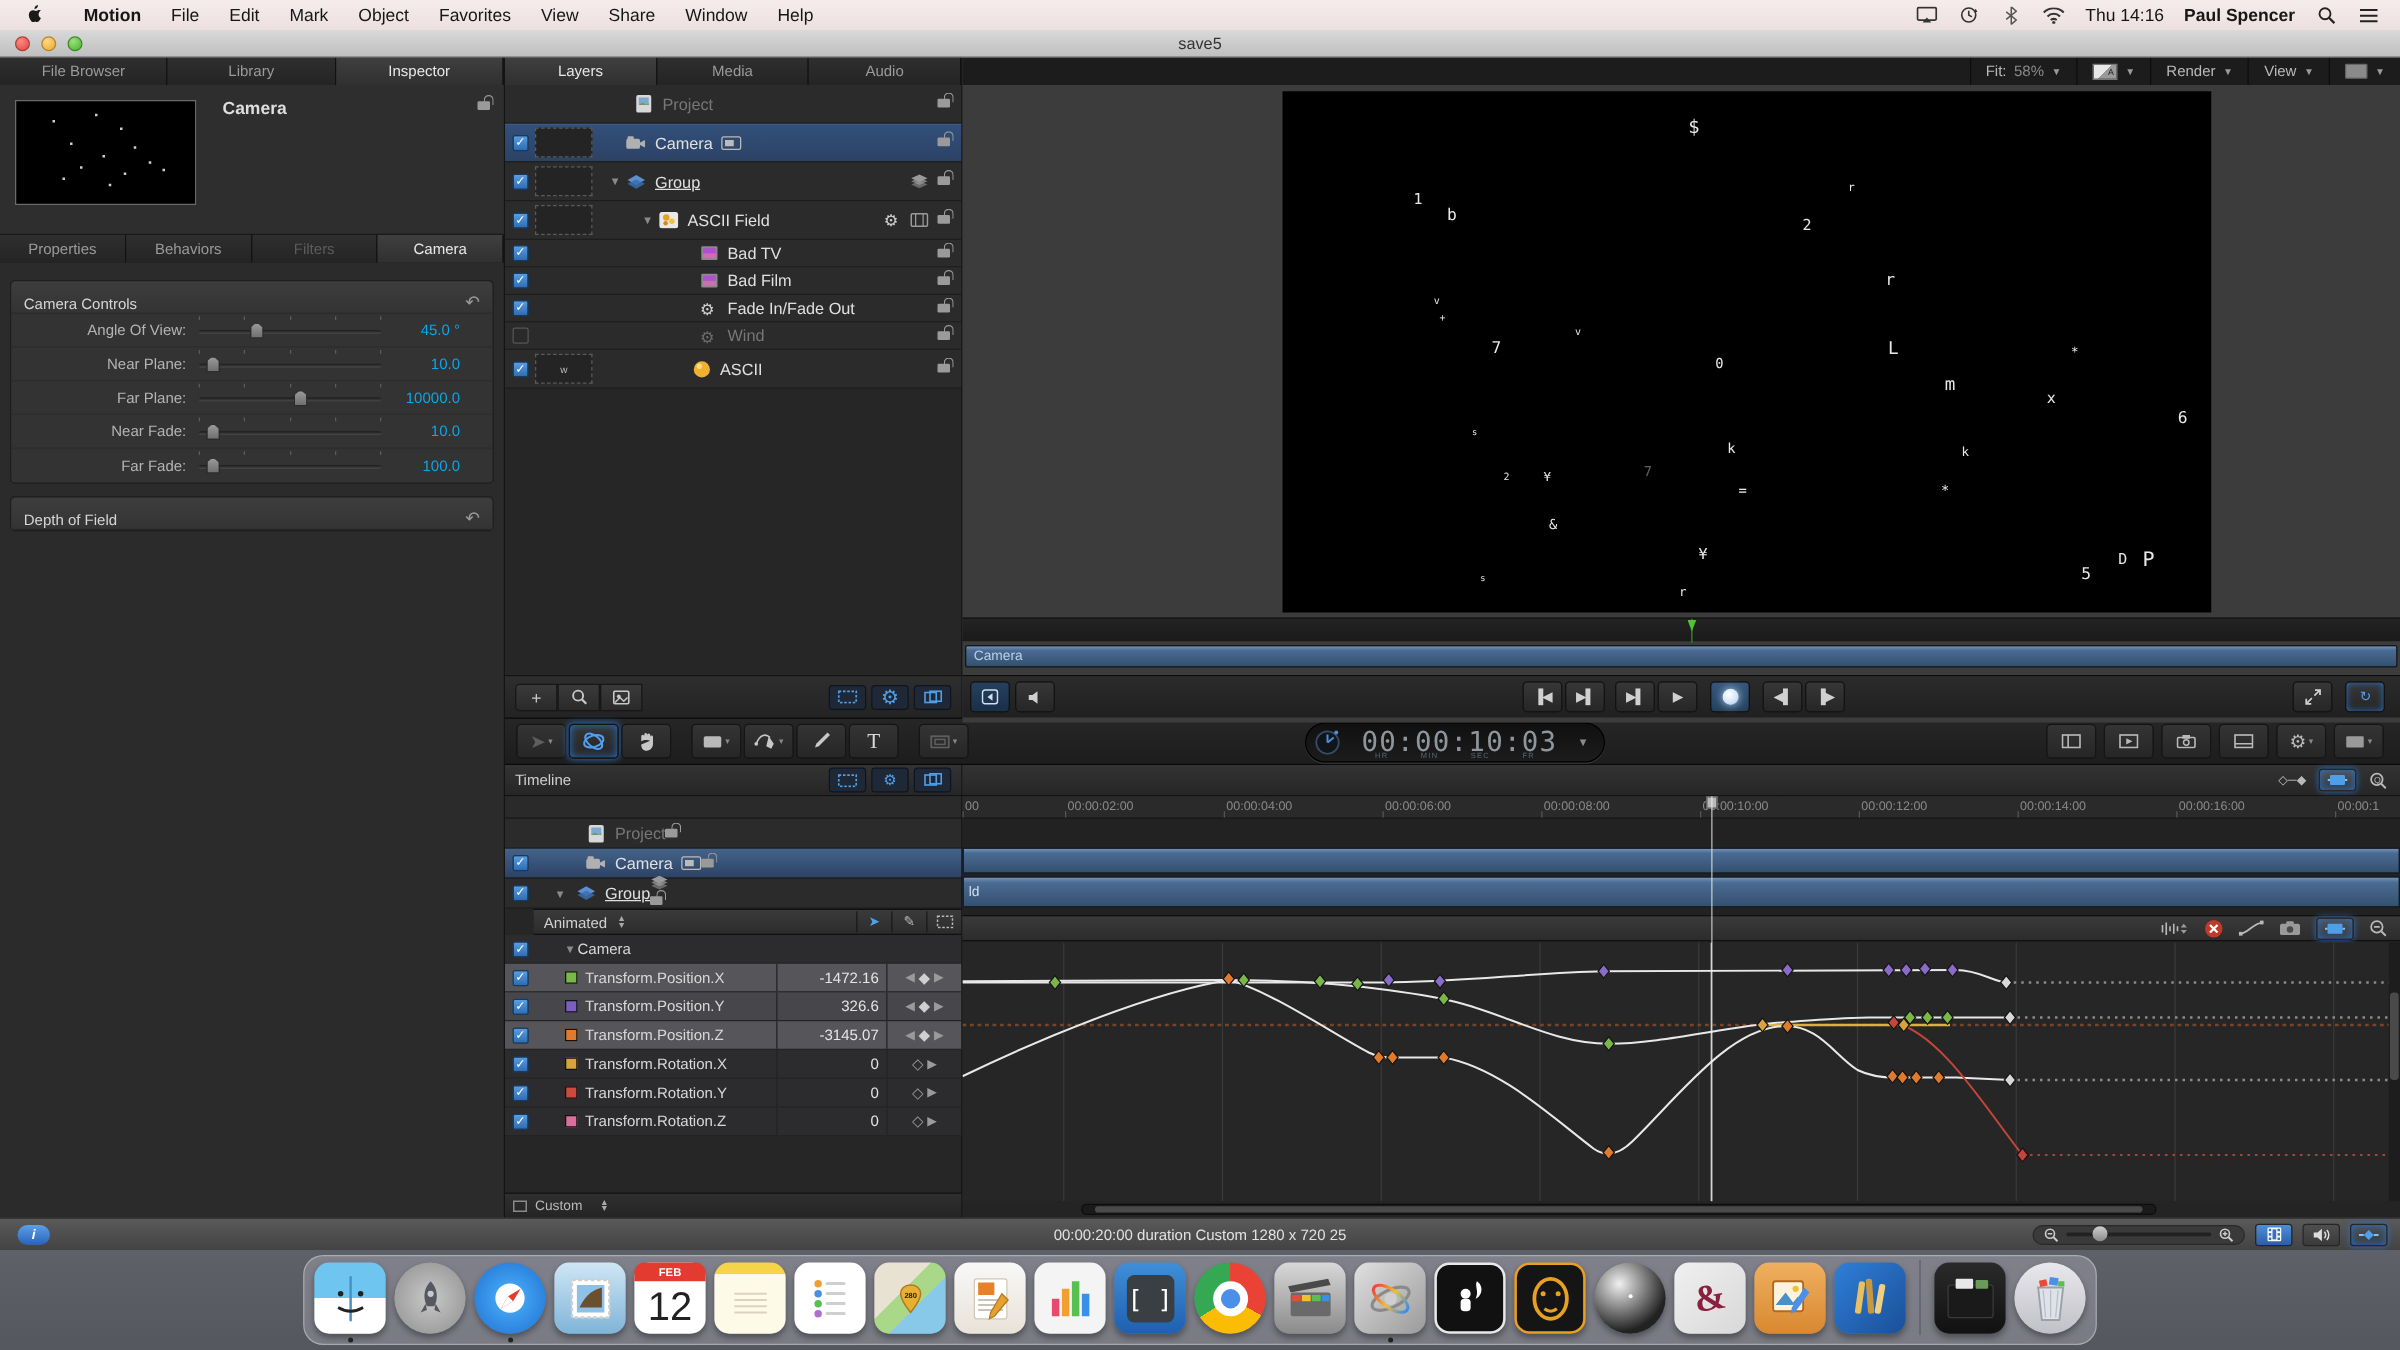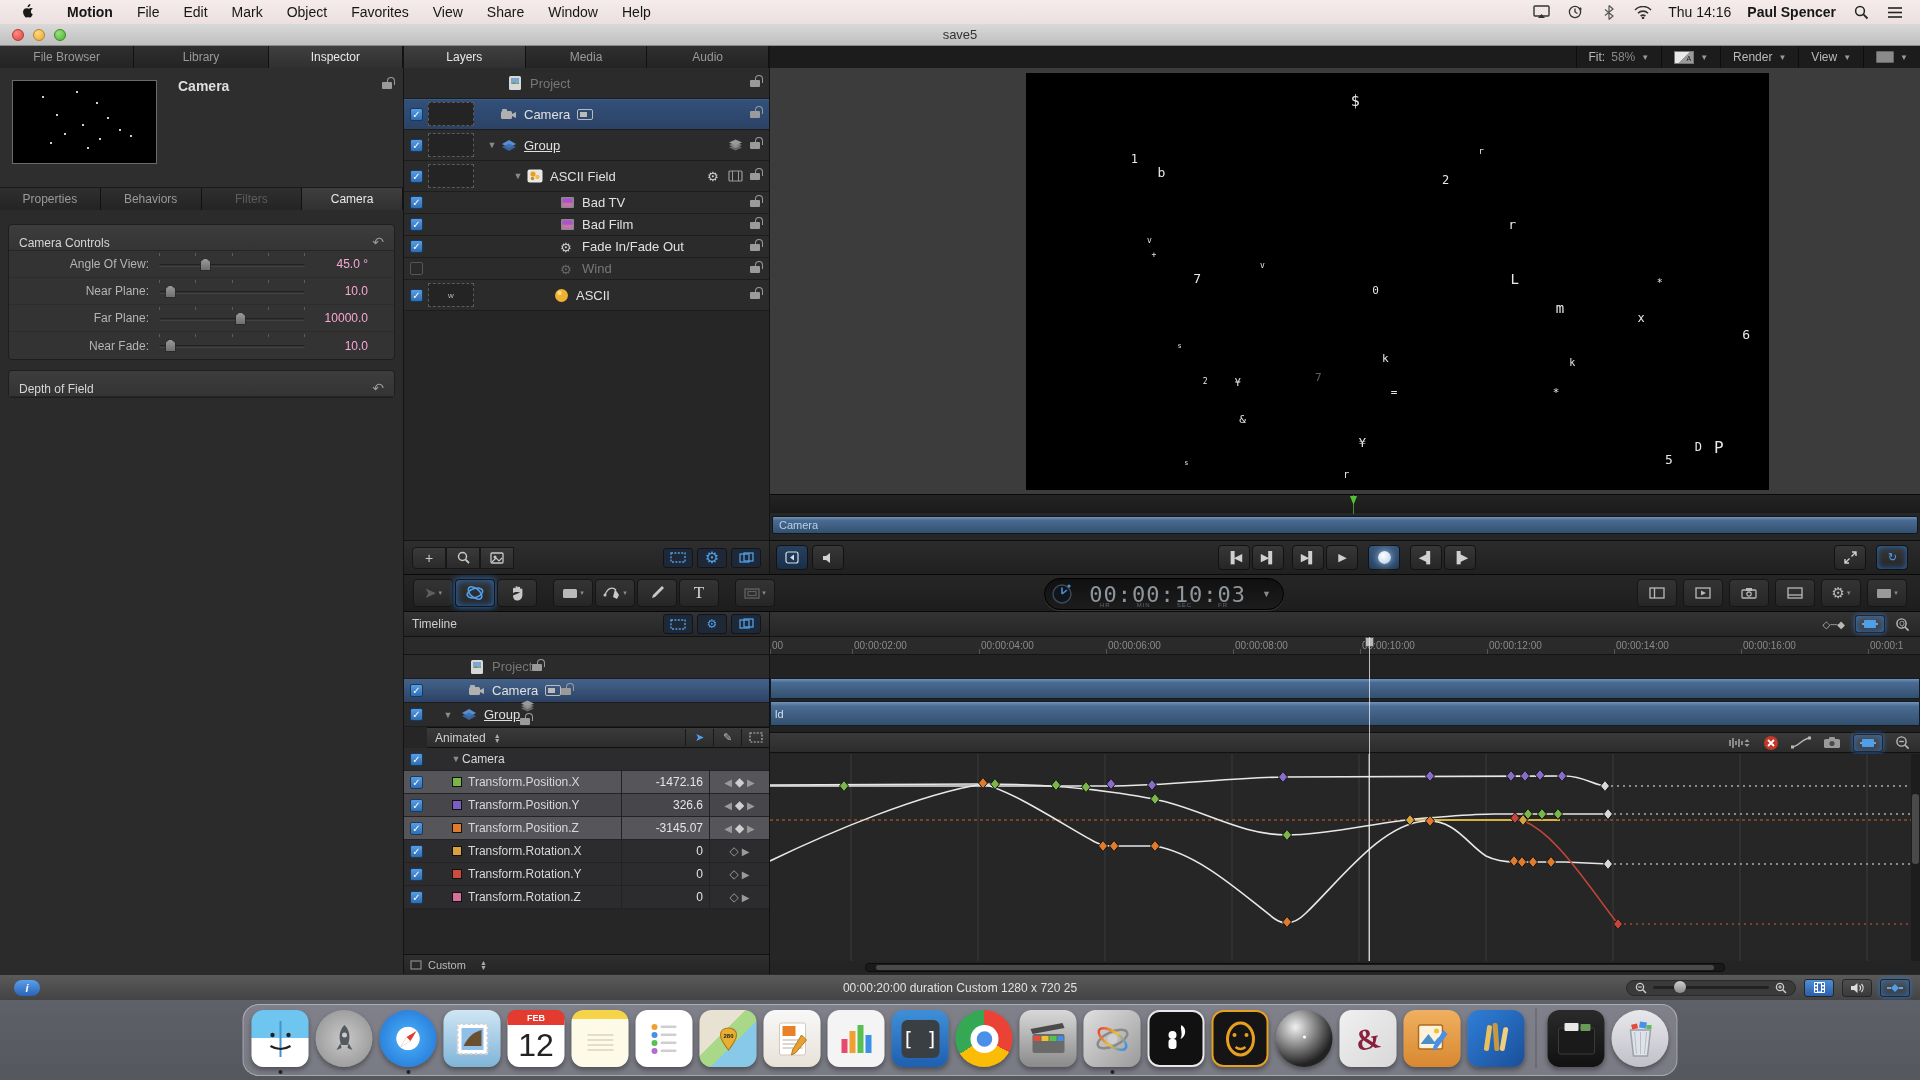--- a/index.html
+++ b/index.html
@@ -49,21 +49,21 @@
   #insp-content { padding:14px 8px 0 8px; }
   .groupbox { background:#333333; border:1px solid #1e1e1e; border-radius:4px; margin-bottom:10px; }
   .groupbox .ghead { height:26px; display:flex; align-items:flex-end; padding:0 10px;
     background:linear-gradient(180deg,#3d3d3d,#343434); border-bottom:1px solid #262626;
     font-size:12px; font-weight:normal; color:#d6d6d6; border-radius:4px 4px 0 0; }
   .groupbox .ghead .reset { margin-left:auto; color:#9a9a9a; font-size:14px; }
   .crow { height:27px; display:flex; align-items:center; font-size:12px; color:#b4b4b4; border-bottom:1px solid #2c2c2c; }
   .crow:last-child { border-bottom:none; }
   .crow .lbl { width:148px; text-align:right; padding-right:8px; }
   .crow .ctrl { width:150px; position:relative; height:100%; }
-  .crow .val { flex:1; text-align:right; padding-right:26px; color:#f9a8d4; }
+  .crow .val { flex:1; text-align:right; padding-right:26px; color:#0ea5e9; }
   .slider { position:absolute; left:2px; right:2px; top:13px; height:3px; border-radius:2px;
     background:linear-gradient(180deg,#1a1a1a,#4a4a4a); }
   .sthumb { position:absolute; top:-6px; width:11px; height:13px;
     background:linear-gradient(180deg,#9a9a9a,#6f6f6f); border:1px solid #2a2a2a;
     clip-path:polygon(50% 0,100% 35%,100% 100%,0 100%,0 35%); }
   .ticks { position:absolute; left:2px; right:2px; top:2px; display:flex; justify-content:space-between; }
   .ticks i { width:1px; height:3px; background:#5c5c5c; }
   .stepper { display:inline-flex; flex-direction:column; line-height:5px; font-size:7px; color:#aaa; margin-left:8px; }
   .seltext { color:#e4e4e4; }
 
@@ -106,21 +106,21 @@
   #timecode { position:absolute; left:640px; top:3px; width:240px; height:32px; background:linear-gradient(180deg,#101010,#1c1c1c);
     border:1px solid #000; border-radius:16px; display:flex; align-items:center; box-shadow:0 1px 0 #3a3a3a; }
   #timecode .clock { width:22px; height:22px; margin-left:6px; }
   #timecode .digits { flex:1; text-align:center; font-family:"DejaVu Sans Mono",monospace; font-size:22px; color:#8f959c; letter-spacing:1px; }
   #timecode .units { position:absolute; left:0; right:0; bottom:1px; display:flex; justify-content:center; gap:26px;
     font-size:6px; color:#5f656c; letter-spacing:1px; }
   #timecode .dd { color:#8a8a8a; font-size:9px; margin-right:12px; }
   #tb-right { margin-left:auto; display:flex; gap:4px; padding-right:12px; }
 
   
-  #canvaszone { left:770px; top:46px; width:1150px; height:448px; background:#3c3c3c; }
+  #canvaszone { left:770px; top:46px; width:1150px; height:532px; background:#3c3c3c; }
   #canvas-controls { position:absolute; left:0; top:0; width:100%; height:22px; background:#1c1c1c;
     display:flex; justify-content:flex-end; align-items:center; color:#b9b9b9; font-size:12px; }
   .cc-seg { display:flex; align-items:center; gap:6px; padding:0 12px; border-left:1px solid #0d0d0d; height:100%; }
   .cc-seg .pct { color:#8a8a8a; } .cc-seg .dd { font-size:8px; color:#9a9a9a; }
   .cc-chip { width:20px; height:13px; background:linear-gradient(135deg,#e8e8e8 50%,#9a9a9a 50%); border:1px solid #777;
     font-size:7px; color:#222; text-align:right; line-height:13px; padding-right:2px; }
   .cc-mon { width:18px; height:12px; background:#8a8a8a; border:1px solid #666; border-radius:1px; }
   #canvas { position:absolute; left:256px; top:27px; width:743px; height:417px; background:#000; }
   #canvas .ach { position:absolute; color:#e8e8e8; font-family:"DejaVu Sans Mono",monospace; }
   #scrubber { position:absolute; left:0; top:448px; width:1150px; height:19px; background:linear-gradient(180deg,#232323,#1a1a1a);
@@ -385,20 +385,36 @@
                   <i></i>
                   <i></i>
                   <i></i>
                   <i></i>
                 </span>
                 <span class="slider">
                   <span class="sthumb" style="left: 4%;"></span>
                 </span>
               </span>
               <span class="val">10.0</span>
+            </div>
+            <div class="crow">
+              <span class="lbl">Far Fade:</span>
+              <span class="ctrl">
+                <span class="ticks">
+                  <i></i>
+                  <i></i>
+                  <i></i>
+                  <i></i>
+                  <i></i>
+                </span>
+                <span class="slider">
+                  <span class="sthumb" style="left: 4%;"></span>
+                </span>
+              </span>
+              <span class="val">100.0</span>
             </div>
           </div>
       </div>
       <div class="groupbox">
         <div class="ghead">
           <span>Depth of Field</span>
           <span class="reset">↶</span>
         </div>
       </div>
     </div>

